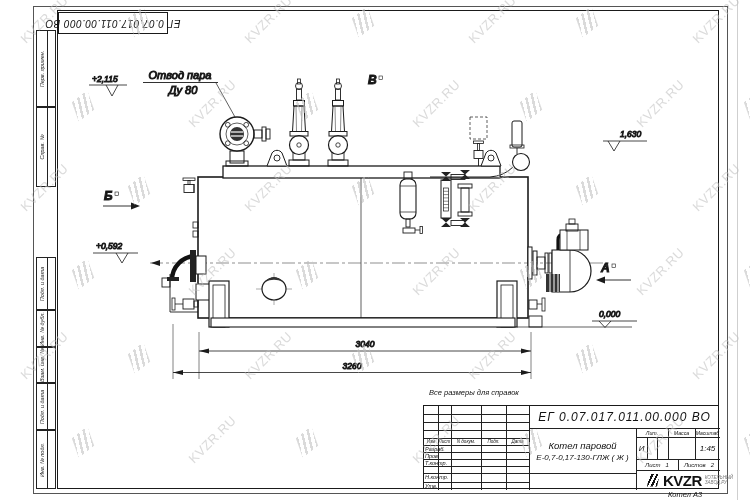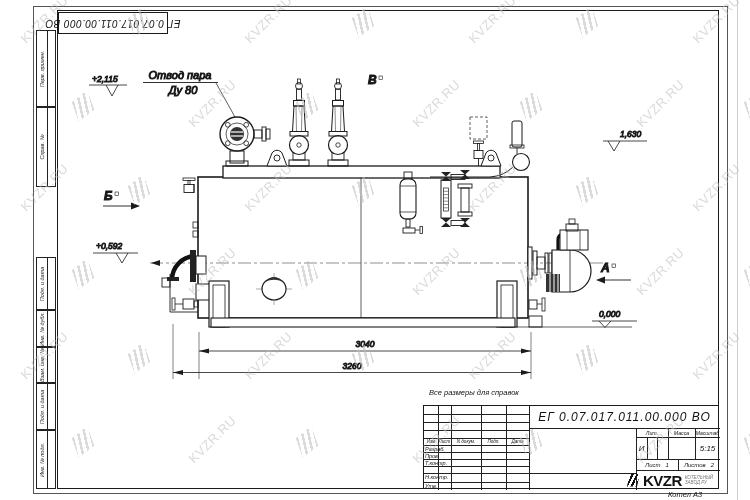--- a/index.html
+++ b/index.html
@@ -354,49 +354,53 @@
   <div class="abs tbline" style="left:212px;top:53px;width:84px;height:1px"></div>
   <div class="abs tbline" style="left:212px;top:64px;width:84px;height:1px"></div>
   <div class="abs tbline" style="left:244px;top:22px;width:1px;height:31px"></div>
   <div class="abs tbline" style="left:271px;top:22px;width:1px;height:31px"></div>
   <div class="abs tbline" style="left:222.6px;top:31px;width:1px;height:22px"></div>
   <div class="abs tbline" style="left:233.3px;top:31px;width:1px;height:22px"></div>
   <div class="abs tbline" style="left:254px;top:53px;width:1px;height:11px"></div>
 
   <div class="abs tbtext" style="left:105px;top:0;width:191px;height:22px;font-size:12px;letter-spacing:1px">ЕГ 0.07.017.011.00.000  ВО</div>
 
+  <div class="abs" style="left:105px;top:22px;width:107px;height:45px;display:flex;flex-direction:column;align-items:center;justify-content:center">
+    <div class="tbtext" style="font-size:9.5px">Котел паровой</div>
+    <div class="tbtext" style="font-size:8px;margin-top:2px">Е-0,7-0,17-130-ГЛЖ ( Ж )</div>
+  </div>
 
   <div class="abs tbtext" style="left:0;top:32px;width:14px;height:7px;font-size:4.6px">Изм</div>
   <div class="abs tbtext" style="left:14px;top:32px;width:13px;height:7px;font-size:4.6px">Лист</div>
   <div class="abs tbtext" style="left:27px;top:32px;width:30px;height:7px;font-size:4.6px">N докум.</div>
   <div class="abs tbtext" style="left:57px;top:32px;width:25px;height:7px;font-size:4.6px">Подп.</div>
   <div class="abs tbtext" style="left:82px;top:32px;width:23px;height:7px;font-size:4.6px">Дата</div>
 
   <div class="abs tbtext" style="left:1px;top:39px;width:26px;height:7px;font-size:5.5px;justify-content:flex-start">Разраб.</div>
   <div class="abs tbtext" style="left:1px;top:46px;width:26px;height:7px;font-size:5.5px;justify-content:flex-start">Пров.</div>
   <div class="abs tbtext" style="left:1px;top:53px;width:26px;height:7px;font-size:5.5px;justify-content:flex-start">Т.контр.</div>
   <div class="abs tbtext" style="left:1px;top:67px;width:26px;height:8px;font-size:5.5px;justify-content:flex-start">Н.контр.</div>
   <div class="abs tbtext" style="left:1px;top:75.5px;width:26px;height:8px;font-size:5.5px;justify-content:flex-start">Утв.</div>
 
   <div class="abs tbtext" style="left:212px;top:22px;width:32px;height:9px;font-size:5.3px">Лит.</div>
   <div class="abs tbtext" style="left:244px;top:22px;width:27px;height:9px;font-size:5.3px">Масса</div>
   <div class="abs tbtext" style="left:271px;top:22px;width:25px;height:9px;font-size:5px">Масштаб</div>
   <div class="abs tbtext" style="left:212px;top:31px;width:11px;height:22px;font-size:8px">И</div>
-  <div class="abs tbtext" style="left:271px;top:31px;width:25px;height:22px;font-size:8px">5:15</div>
+  <div class="abs tbtext" style="left:271px;top:31px;width:25px;height:22px;font-size:8px">1:45</div>
 
   <div class="abs tbtext" style="left:212px;top:53px;width:42px;height:11px;font-size:6px;gap:5px">
     <span>Лист</span>
     <span>1</span>
   </div>
   <div class="abs tbtext" style="left:254px;top:53px;width:42px;height:11px;font-size:6px;gap:5px">
     <span>Листов</span>
     <span>2</span>
   </div>
 
-  <div class="abs tbtext" style="left:204px;top:64px;width:84px;height:20px">
+  <div class="abs tbtext" style="left:224px;top:64px;width:84px;height:20px">
     <div id="logo-row">
       <div id="logo-icon"></div>
       <div id="logo-word">KVZR</div>
       <div style="display:flex;flex-direction:column">
         <span class="logo-sub">КОТЕЛЬНЫЙ</span>
         <span class="logo-sub">ЗАВОД.РУ</span>
       </div>
     </div>
   </div>
 </div>

